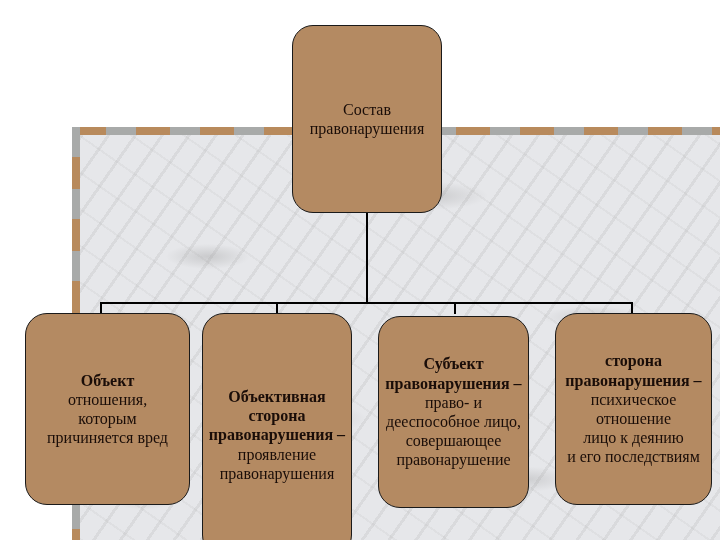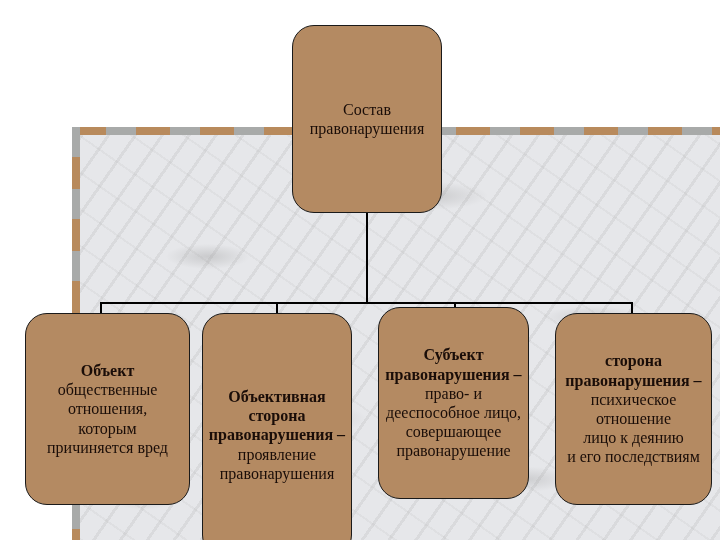--- a/index.html
+++ b/index.html
@@ -19,25 +19,25 @@
       radial-gradient(ellipse 50px 14px at 10% 90%, rgba(150,150,150,0.30), transparent 70%),
       repeating-linear-gradient(125deg, rgba(160,160,160,0.18) 0 3px, transparent 3px 22px),
       repeating-linear-gradient(35deg, rgba(180,180,180,0.15) 0 2px, transparent 2px 30px),
       #e6e7ea; }
   .line { position:absolute; background:#000; }
   .box { position:absolute; background:#b48a62; border:1.5px solid #1a1a1a; border-radius:22px;
          box-sizing:border-box; display:flex; flex-direction:column; align-items:center; justify-content:center;
          text-align:center; color:#1a0d08; line-height:1.2; }
   .box .t { font-size:16px; white-space:nowrap; }
   .box .b { font-weight:bold; }
-  .top-box { left:292px; top:25px; width:150px; height:188px; }
+  .top-box { left:292px; top:25px; width:150px; height:188px;border-radius:21px; }
   .top-box .t { font-size:16px; }
   #b1 { left:25px;  top:313px; width:165px; height:192px; }
   #b2 { left:202px; top:313px; width:150px; height:244px; }
-  #b3 { left:378px; top:307px; width:151px; height:192px; }
+  #b3 { left:378px; top:316px; width:151px; height:192px; }
   #b4 { left:555px; top:313px; width:157px; height:192px; }
   .overflow { overflow:visible; }
 </style>
 </head>
 <body>
 
 <div class="frame-top"></div>
 <div class="frame-left"></div>
 <div class="marble"></div>
 
@@ -48,21 +48,20 @@
 <div class="line" style="left:454px; top:302px; width:2px; height:12px;"></div>
 <div class="line" style="left:631px; top:302px; width:2px; height:12px;"></div>
 
 <div class="box top-box">
   <div class="t">Состав</div>
   <div class="t">правонарушения</div>
 </div>
 
 <div class="box overflow" id="b1">
   <div class="t b">Объект</div>
-  <div class="t">общественные</div>
   <div class="t">отношения,</div>
   <div class="t">которым</div>
   <div class="t">причиняется вред</div>
 </div>
 
 <div class="box overflow" id="b2">
   <div class="t b">Объективная</div>
   <div class="t b">сторона</div>
   <div class="t b">правонарушения –</div>
   <div class="t">проявление</div>

